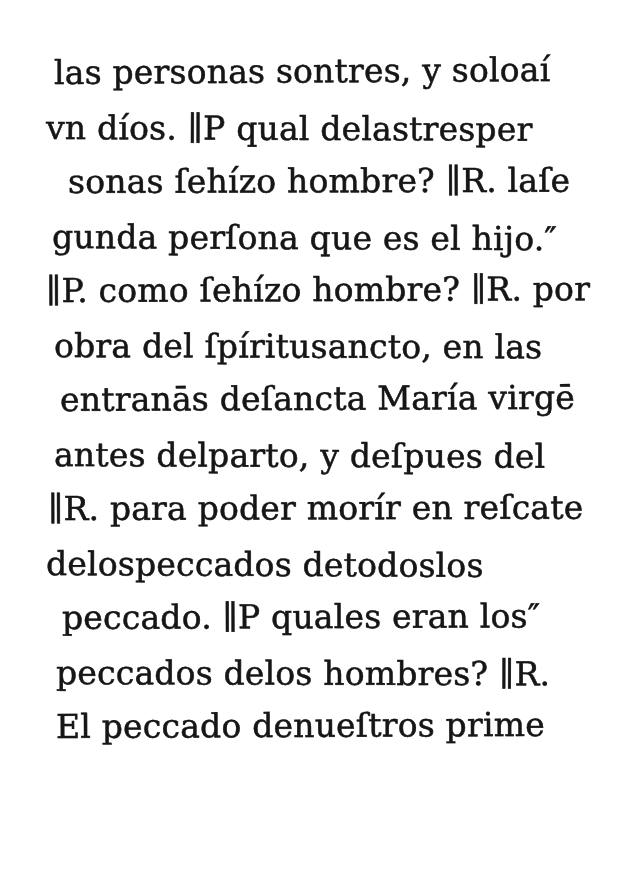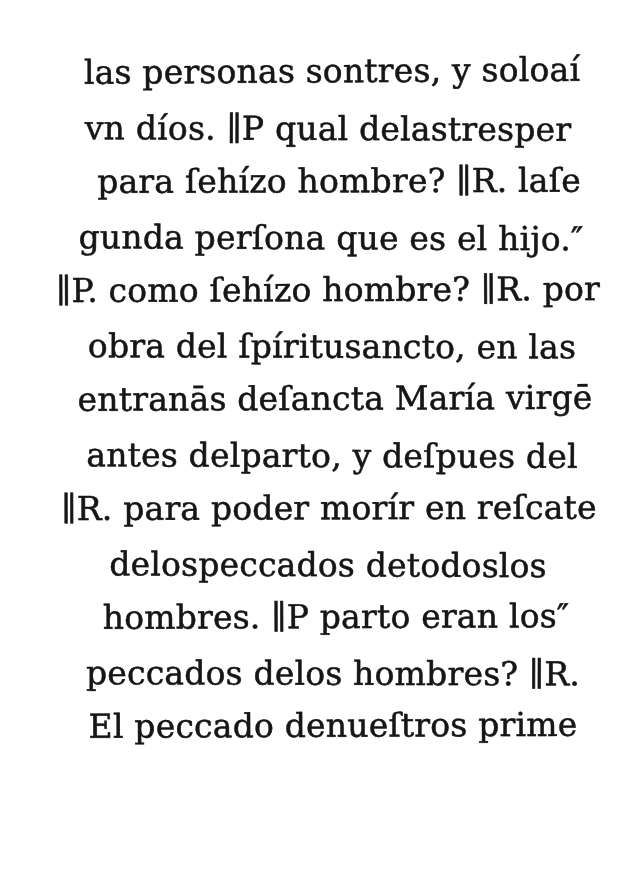--- a/index.html
+++ b/index.html
@@ -19,21 +19,20 @@
     top: 46px;
     left: 46px;
     right: 30px;
     font-family: "DejaVu Serif", serif;
     font-size: 33px;
     line-height: 54.5px;
     color: #161616;
     letter-spacing: 0.2px;
     -webkit-text-stroke: 0.45px #161616;
     text-shadow: 0.4px 0.4px 0 rgba(22,22,22,0.35);
-    text-align: center;
   }
   .line {
     white-space: nowrap;
     transform-origin: left center;
   }
   
   .line:nth-child(1)  { padding-left: 8px;  transform: rotate(-0.35deg); }
   .line:nth-child(2)  { padding-left: 0px;  transform: rotate(0.2deg); }
   .line:nth-child(3)  { padding-left: 22px; transform: rotate(-0.15deg); }
   .line:nth-child(4)  { padding-left: 6px;  transform: rotate(0.25deg); }
@@ -48,25 +47,25 @@
   .line:nth-child(13) { padding-left: 10px; transform: rotate(-0.25deg); }
   .line:nth-child(14) { padding-left: 6px;  transform: rotate(0.2deg); }
 </style>
 </head>
 <body>
 
 <div class="page">
   <div class="text-block">
     <div class="line">las personas sontres, y soloaí</div>
     <div class="line">vn díos. ∥P qual delastresper</div>
-    <div class="line">para ſehízo hombre? ∥R. laſe</div>
+    <div class="line">sonas ſehízo hombre? ∥R. laſe</div>
     <div class="line">gunda perſona que es el hijo.″</div>
     <div class="line">∥P. como ſehízo hombre? ∥R. por</div>
     <div class="line">obra del ſpíritusancto, en las</div>
     <div class="line">entranās deſancta María virgē</div>
     <div class="line">antes delparto, y deſpues del</div>
     <div class="line">∥R. para poder morír en reſcate</div>
     <div class="line">delospeccados detodoslos</div>
-    <div class="line">hombres. ∥P parto eran los″</div>
+    <div class="line">peccado. ∥P quales eran los″</div>
     <div class="line">peccados delos hombres? ∥R.</div>
     <div class="line">El peccado denueſtros prime</div>
   </div>
 </div>
 
 </body></html>

